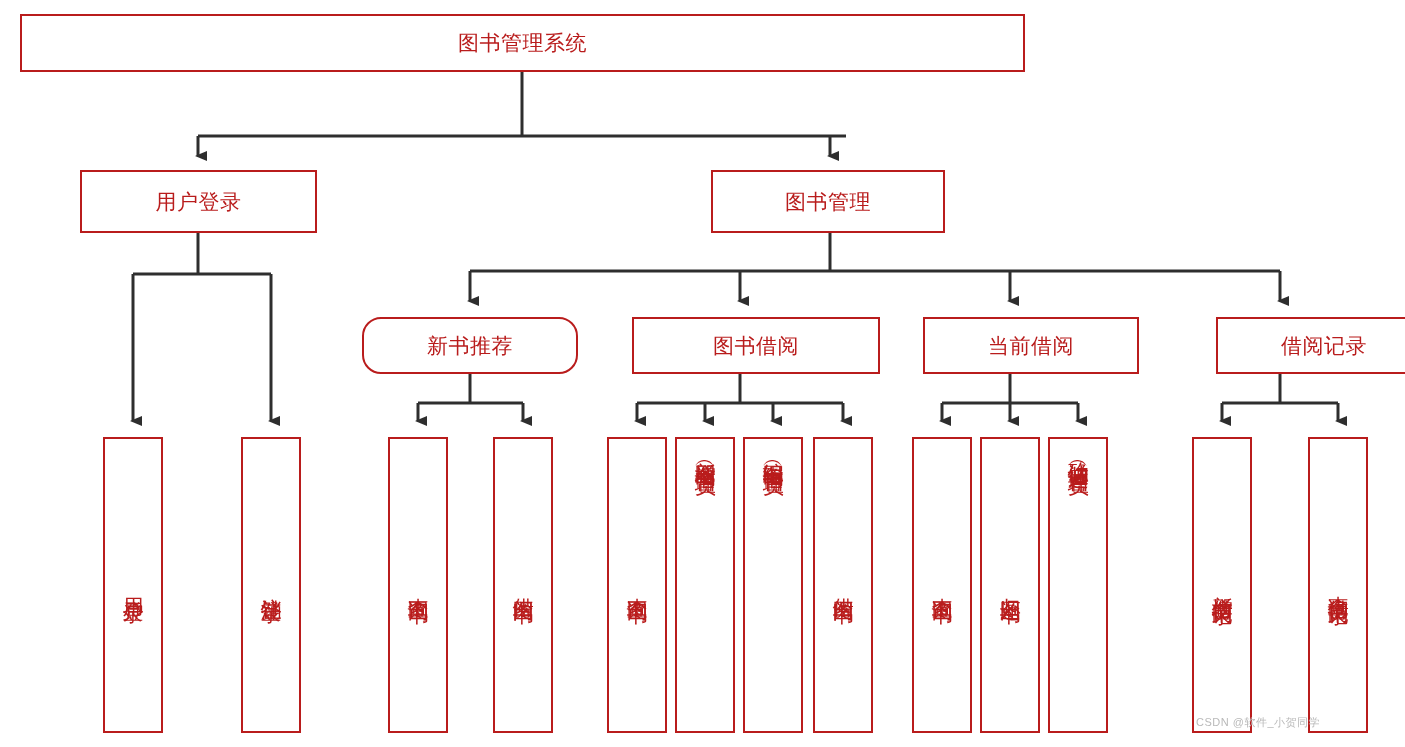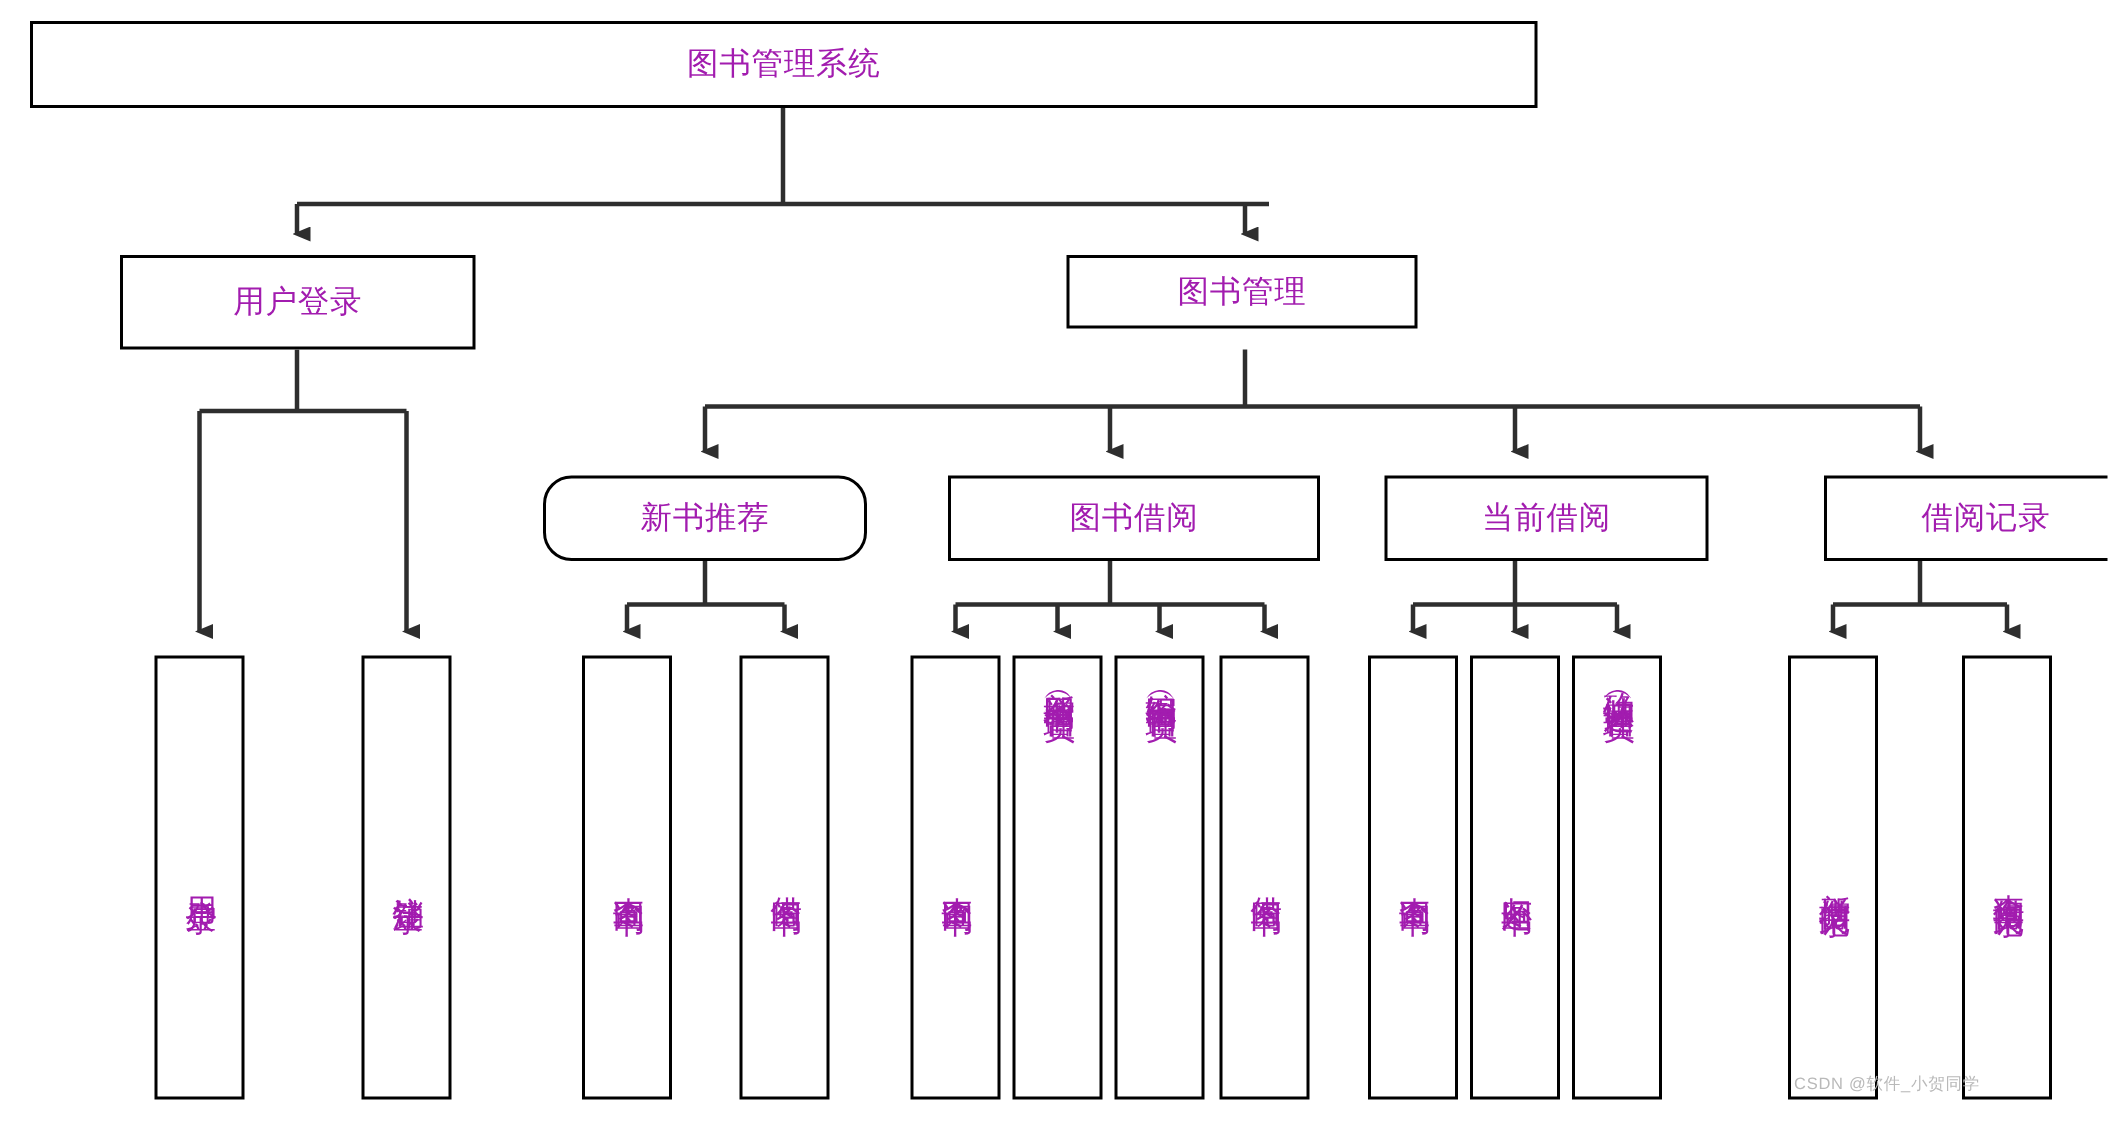--- a/index.html
+++ b/index.html
@@ -22,26 +22,26 @@
   svg.canvas {
     position: absolute;
     left: 0;
     top: 0;
     width: 1405px;
     height: 747px;
   }
   .node-box {
     position: absolute;
     box-sizing: border-box;
-    border: 2px solid #000000;
+    border: 2px solid #b91c1c;
     background: #ffffff;
     display: flex;
     align-items: center;
     justify-content: center;
-    color: #a21caf;
+    color: #b91c1c;
   }
   .node-label-h {
     font-size: 21px;
     line-height: 1.2;
     letter-spacing: 0.5px;
     white-space: nowrap;
   }
   .node-label-v {
     font-size: 21px;
     line-height: 1.25;
@@ -123,21 +123,21 @@
   </svg>
 
   <div class="node-box" style="left:20px; top:14px; width:1005px; height:58px;">
     <span class="node-label-h">图书管理系统</span>
   </div>
 
   <div class="node-box" style="left:80px; top:170px; width:237px; height:63px;">
     <span class="node-label-h">用户登录</span>
   </div>
 
-  <div class="node-box" style="left:711px; top:170px; width:234px; height:49px;">
+  <div class="node-box" style="left:711px; top:170px; width:234px; height:63px;">
     <span class="node-label-h">图书管理</span>
   </div>
 
   <div class="node-box" style="left:362px; top:317px; width:216px; height:57px;border-radius:19px;">
     <span class="node-label-h">新书推荐</span>
   </div>
 
   <div class="node-box" style="left:632px; top:317px; width:248px; height:57px;">
     <span class="node-label-h">图书借阅</span>
   </div>

